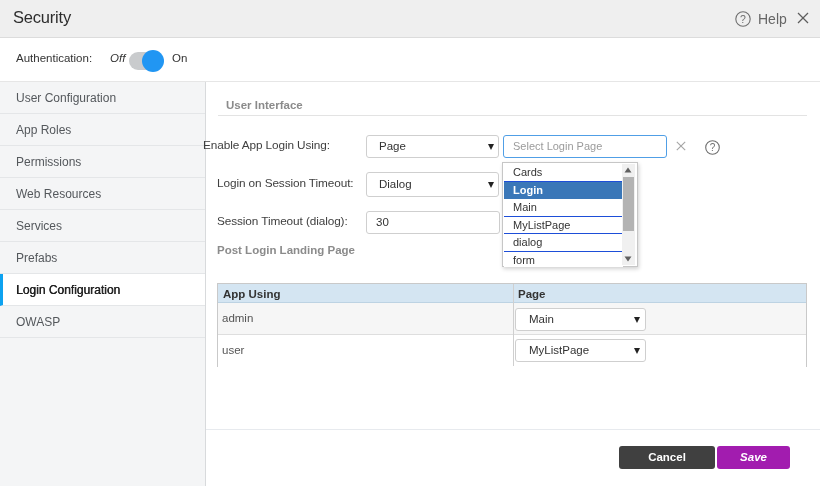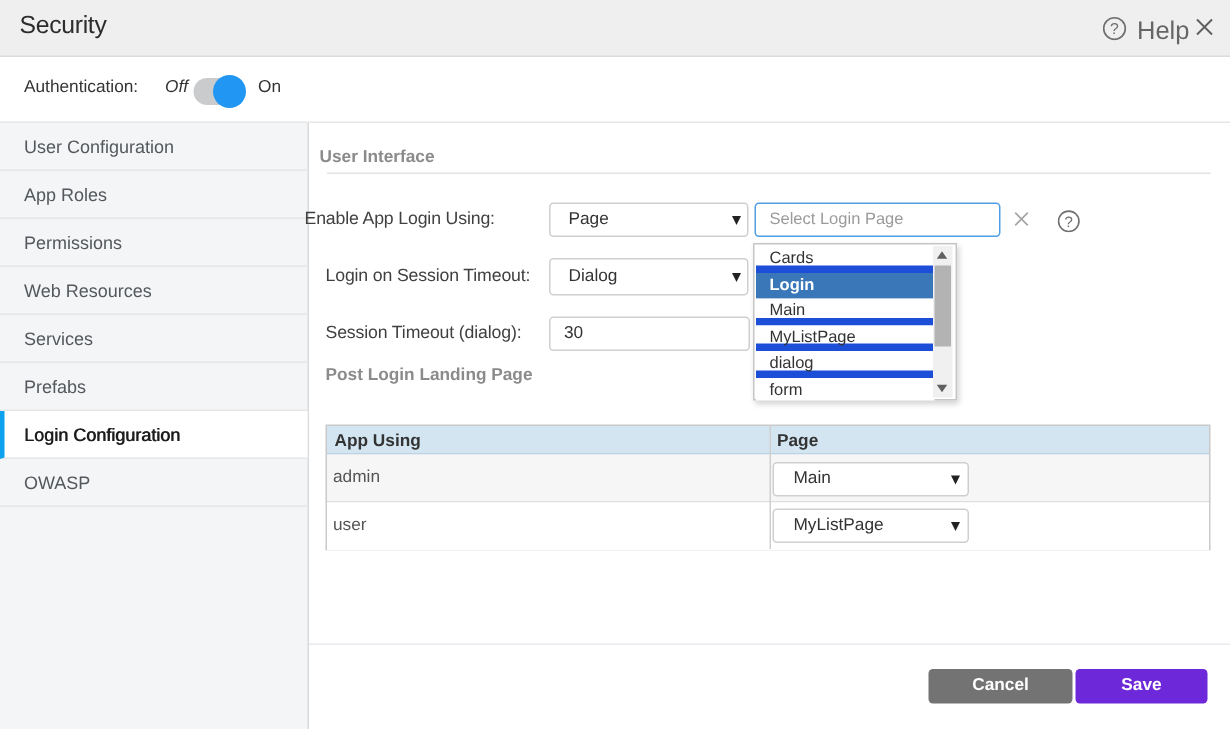--- a/index.html
+++ b/index.html
@@ -2,42 +2,42 @@
 <html><head>
 <meta charset="utf-8">
 <style>
   * { margin:0; padding:0; box-sizing:border-box; }
   html,body { width:820px; height:486px; background:#fff; font-family:"Liberation Sans", sans-serif; }
   #app { position:relative; width:820px; height:486px; overflow:hidden; background:#fff; }
   .abs { position:absolute; }
   
   .hdr { left:0; top:0; width:820px; height:38px; background:#efefef; border-bottom:1px solid #dcdcdc; }
   .hdr-title { left:13px; top:8px; font-size:16.5px; font-weight:400; color:#2d2d2d; letter-spacing:-0.2px; }
-  .help-txt { left:758px; top:11px; font-size:17px; color:#666;text-align:right; }
+  .help-txt { left:758px; top:11px; font-size:14px; color:#666;text-align:right; }
   
   .authrow { left:0; top:39px; width:820px; height:43px; background:#fff; border-bottom:1px solid #e6e6e6; }
   .auth-lbl { left:16px; top:52px; font-size:11.5px; color:#333; }
   .off-lbl { left:110px; top:52px; font-size:11.5px; color:#333;font-style:italic; }
   .on-lbl { left:172px; top:52px; font-size:11.5px; color:#333; }
   .tog-track { left:129px; top:52px; width:34px; height:18px; background:#c9cbcd; border-radius:9px; }
   .tog-knob { left:141.5px; top:50px; width:22px; height:22px; background:#2196f3; border-radius:50%; }
   
   .sidebar { left:0; top:82px; width:206px; height:404px; background:#f4f5f6; border-right:1px solid #d8dadc; }
   .sitem { position:absolute; left:0; width:205px; height:32px; line-height:32px; padding-left:16px; font-size:12px; color:#54585c; border-bottom:1px solid #e4e6e8; }
   .sitem.sel { background:#fff; border-left:3px solid #0da2f0; padding-left:13px; color:#1e1e1e; font-weight:400; text-shadow:0.4px 0 0 #1e1e1e; }
   
   .h-sec { font-size:11.5px; font-weight:700; color:#8b8b8b; }
   .hr1 { left:218px; top:115px; width:589px; border-bottom:1px solid #e3e3e3; }
   .flabel { font-size:11.8px; letter-spacing:-0.1px; color:#404040; }
   .box { position:absolute; background:#fff; border:1px solid #cfcfcf; border-radius:3px; font-size:11.5px; color:#333; }
   .inp-focus { border:1.5px solid #509fe6; }
   .caret { position:absolute; width:0; height:0; border-left:3.5px solid transparent; border-right:3.5px solid transparent; border-top:6px solid #222; }
   
   .dd { left:502px; top:162px; width:136px; height:105px; background:#fff; border:1px solid #c6c6c6; box-shadow:1px 2px 4px rgba(0,0,0,0.18); z-index:5; }
-  .dd-item { position:absolute; left:1px; width:119px; height:17.5px; line-height:17.5px; padding-left:9px; font-size:11px; color:#333; border-bottom:5px solid #1d4ed8; background:#fff; }
+  .dd-item { position:absolute; left:1px; width:119px; height:17.5px; line-height:17.5px; padding-left:9px; font-size:11px; color:#333; border-bottom:1px solid #1d4ed8; background:#fff; }
   .dd-item.hl { background:#3a77b8; color:#fff; font-weight:700; border-bottom:1px solid #3a77b8; }
   
   .sb { position:absolute; left:119px; top:1px; width:13px; height:101px; background:#f0f0f0; }
   .sb-thumb { position:absolute; left:1px; top:13px; width:11px; height:54px; background:#b3b3b3; }
   
   .tbl { left:217px; top:283px; width:590px; height:84px; border:1px solid #c9c9c9; }
   .thead { position:absolute; left:0; top:0; width:588px; height:19px; background:#d4e5f2; border-bottom:1px solid #bdd3e3; }
   .th { position:absolute; top:4px; font-size:11.5px; font-weight:700; color:#333; }
   .trow { position:absolute; left:0; width:588px; height:32px; }
   .colline { position:absolute; left:295px; top:0; width:1px; height:82px; background:#cfcfcf; }
@@ -71,21 +71,21 @@
   <div class="abs sidebar"></div>
   <div class="sitem" style="top:82px;">User Configuration</div>
   <div class="sitem" style="top:146px;">Permissions</div>
   <div class="sitem" style="top:114px;">App Roles</div>
   <div class="sitem" style="top:178px;">Web Resources</div>
   <div class="sitem" style="top:210px;">Services</div>
   <div class="sitem" style="top:242px;">Prefabs</div>
   <div class="sitem sel" style="top:274px;">Login Configuration</div>
   <div class="sitem" style="top:306px;">OWASP</div>
 
-  <div class="abs h-sec" style="left:213px; top:99px;text-align:center;">User Interface</div>
+  <div class="abs h-sec" style="left:226px; top:99px;text-align:center;">User Interface</div>
   <div class="abs hr1"></div>
 
   <div class="abs flabel" style="left:203px; top:137.5px;">Enable App Login Using:</div>
   <div class="box" style="left:366px; top:135px; width:133px; height:23px; padding:4px 0 0 12px;">Page</div>
   <div class="caret" style="left:487.5px; top:143.5px;"></div>
   <div class="box inp-focus" style="left:503px; top:135px; width:164px; height:23px; padding:4px 0 0 9px; color:#9b9b9b; font-size:11px;">Select Login Page</div>
   <svg class="abs" style="left:676px; top:141px;" width="10" height="10" viewBox="0 0 10 10">
     <line x1="0.8" y1="0.8" x2="9.2" y2="9.2" stroke="#a5a5a5" stroke-width="1.1"></line>
     <line x1="9.2" y1="0.8" x2="0.8" y2="9.2" stroke="#a5a5a5" stroke-width="1.1"></line>
   </svg>
@@ -112,22 +112,22 @@
     <div class="abs" style="left:4px; top:28px; font-size:11.5px; color:#555;">admin</div>
     <div class="abs" style="left:4px; top:60px; font-size:11.5px; color:#555;">user</div>
     <div class="colline"></div>
   </div>
   <div class="box" style="left:515px; top:308px; width:131px; height:23px; padding:4px 0 0 13px;">Main</div>
   <div class="caret" style="left:634px; top:316.5px;"></div>
   <div class="box" style="left:515px; top:339px; width:131px; height:23px; padding:4px 0 0 13px;">MyListPage</div>
   <div class="caret" style="left:634px; top:347.5px;"></div>
 
   <div class="abs footline"></div>
-  <div class="btn" style="left:619px; top:446px; width:96px; background:#737373;">Cancel</div>
-  <div class="btn" style="left:717px; top:446px; width:88px; background:#6d28d9;">Save</div>
+  <div class="btn" style="left:619px; top:446px; width:96px; background:#404040;">Cancel</div>
+  <div class="btn" style="left:717px; top:446px; width:73px; background:#a21caf;font-style:italic;">Save</div>
 
   <div class="abs dd">
     <div class="dd-item" style="top:1px;">Cards</div>
     <div class="dd-item hl" style="top:18.5px;">Login</div>
     <div class="dd-item" style="top:36px;">Main</div>
     <div class="dd-item" style="top:53.5px;">MyListPage</div>
     <div class="dd-item" style="top:71px;">dialog</div>
     <div class="dd-item" style="top:88.5px; height:15.5px; border-bottom:none;">form</div>
     <div class="sb">
       <div class="sb-thumb"></div>

